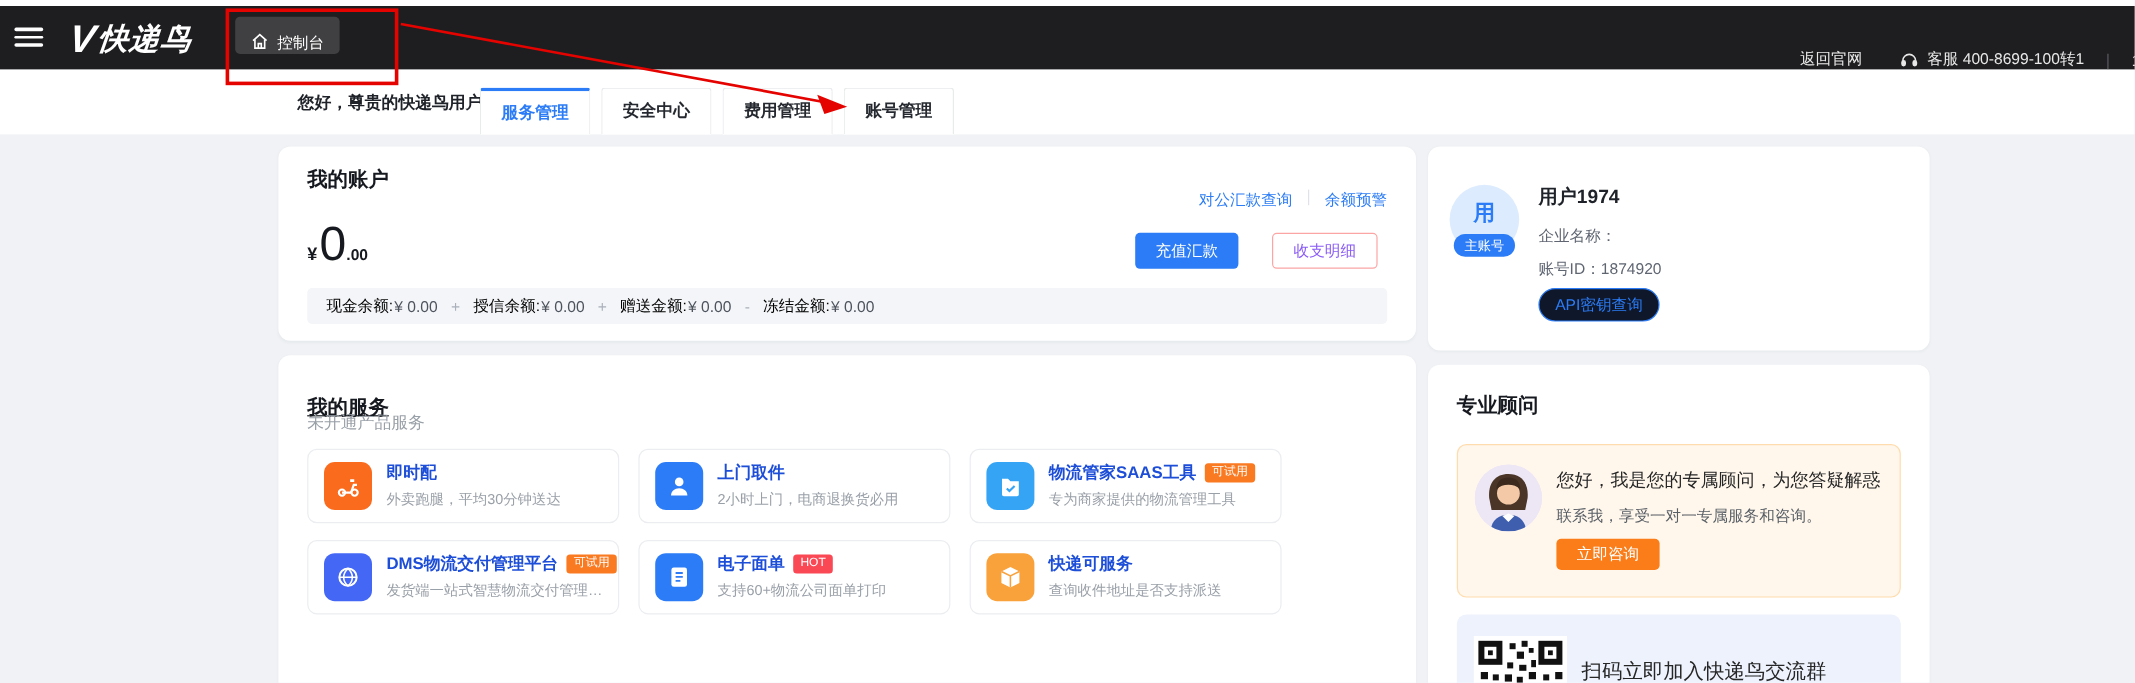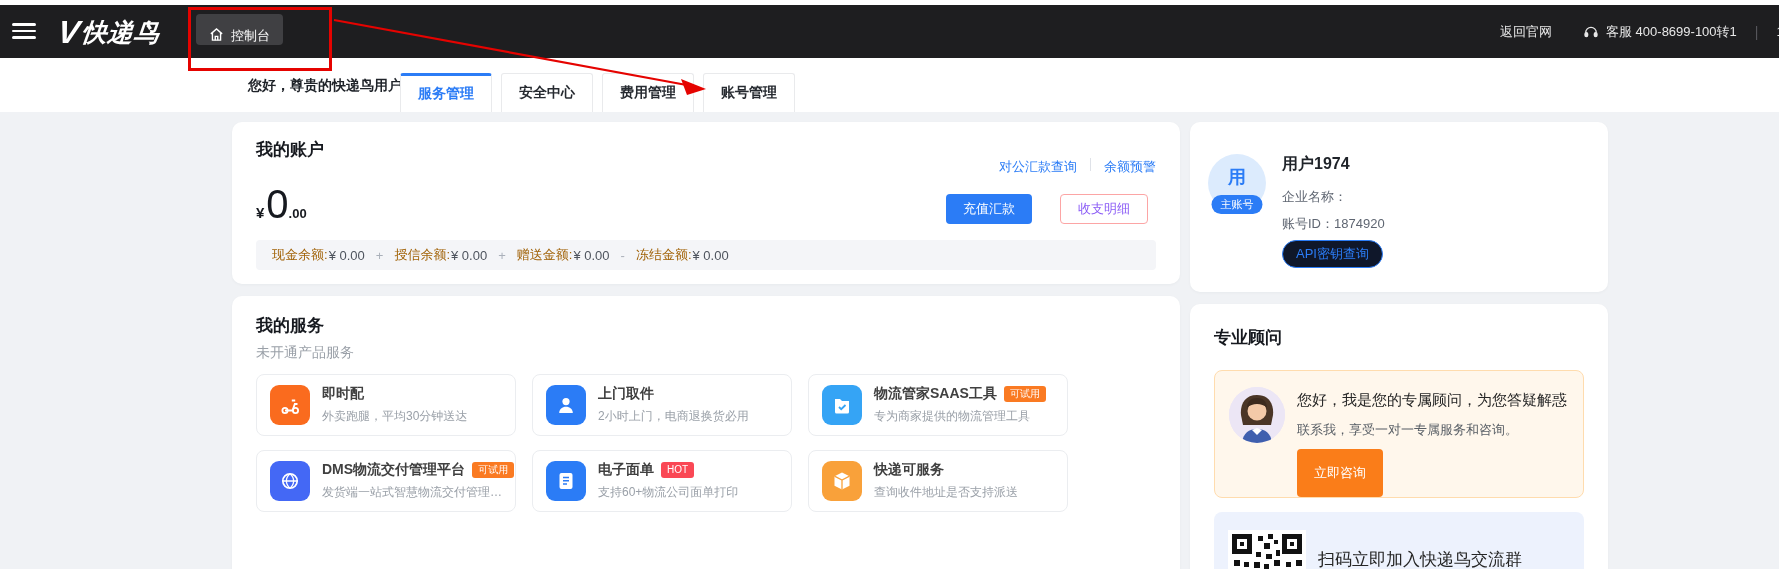--- a/index.html
+++ b/index.html
@@ -11,21 +11,21 @@
   .top-sliver { position:absolute; left:0; top:0; width:1779px; height:5px; background:#fff; }
 
   
   .navbar { position:absolute; left:0; top:5px; width:1779px; height:53px; background:#1e1e20; }
   .burger { position:absolute; left:12px; top:15px; width:24px; height:22px; display:flex; flex-direction:column; justify-content:space-between; padding:3px 0; cursor:pointer; }
   .burger span { display:block; height:2.6px; background:#fff; border-radius:2px; }
   .logo { position:absolute; left:58px; top:8px; height:38px; display:flex; align-items:center; color:#fff; font-style:italic; font-weight:bold; letter-spacing:1px; }
   .logo .v { font-size:32px; transform:skewX(-8deg); margin-right:2px; }
   .logo .txt { font-size:25px; transform:skewX(-6deg); }
   .console-btn { position:absolute; left:196px; top:9px; height:31px; background:#404043; border-radius:4px; display:flex; align-items:flex-end; gap:7px; padding:0 13px; color:#fff; font-size:13px; cursor:pointer; }
-  .nav-right { position:absolute; top:0; height:53px; display:flex; align-items:center; color:#e8e8e8; font-size:13px; }
+  .nav-right { position:absolute; top:0; height:53px; display:flex; align-items:flex-end; color:#e8e8e8; font-size:13px; }
   .nav-link { cursor:pointer; white-space:nowrap; }
   .nav-sep { color:#55555a; margin:0 18px; font-size:14px; }
   .headset { margin-right:7px; display:inline-flex; }
 
   
   .anno-box { position:absolute; left:188px; top:7px; width:144px; height:64px; border:3px solid #e50300; z-index:60; pointer-events:none; }
   .anno-arrow { position:absolute; left:0; top:0; width:1779px; height:569px; z-index:59; pointer-events:none; }
 
   
   .tabbar { position:absolute; left:0; top:58px; width:1779px; height:54px; background:#fff; }
@@ -48,50 +48,50 @@
   .acc-link-sep { width:1px; height:13px; background:#dfe2e8; margin:0 13px; }
   .balance { position:absolute; left:24px; top:62px; display:flex; align-items:baseline; color:#16191f; }
   .balance .cur { font-size:15px; font-weight:bold; margin-right:2px; }
   .balance .int { font-size:40px; font-weight:500; line-height:1; }
   .balance .dec { font-size:13px; font-weight:bold; }
   .acc-btns { position:absolute; right:32px; top:72px; display:flex; gap:28px; }
   .btn { height:30px; padding:0 17px; border-radius:4px; font-size:13px; display:flex; align-items:center; cursor:pointer; }
   .btn-primary { background:#2b7cf6; color:#fff; }
   .btn-plain { background:#fff; color:#8b5cf6; border:1px solid #fca5a5; }
   .acc-strip { position:absolute; left:24px; right:24px; top:118px; height:30px; background:#f4f5f8; border-radius:4px; display:flex; align-items:center; padding:0 16px; font-size:13px; white-space:nowrap; }
-  .strip-label { color:#a16207; }
+  .strip-label { color:#000000; }
   .strip-value { color:#4e545e; margin-left:1px; }
   .strip-op { color:#aab0ba; margin:0 11px; }
 
   
   .svc-sub { position:absolute; left:24px; top:48px; font-size:14px; color:#9aa0a8; }
   .tiles { position:absolute; left:24px; top:78px; width:812px; display:grid; grid-template-columns:repeat(3,260px); grid-auto-rows:62px; column-gap:16px; row-gap:14px; }
   .tile { border:1px solid #ebedf0; border-radius:8px; display:flex; align-items:center; padding:0 13px; gap:12px; cursor:pointer; background:#fff; overflow:hidden; }
   .tile-icon { width:40px; height:40px; border-radius:9px; flex:0 0 40px; display:flex; align-items:center; justify-content:center; }
   .tile-body { min-width:0; }
   .tile-title-row { display:flex; align-items:center; gap:7px; }
-  .tile-title { font-size:14px; font-weight:bold; color:#404040; white-space:nowrap; }
+  .tile-title { font-size:14px; font-weight:bold; color:#1d4ed8; white-space:nowrap; }
   .tile-badge { font-size:10px; color:#fff; padding:2px 6px; border-radius:3px; line-height:1.2; white-space:nowrap; }
   .tile-desc { margin-top:5px; font-size:12px; color:#9aa0a8; white-space:nowrap; overflow:hidden; text-overflow:ellipsis; }
 
   
   .avatar-wrap { position:absolute; left:18px; top:32px; width:58px; height:58px; }
   .avatar-circle { width:58px; height:58px; border-radius:50%; background:#dcebfd; color:#2b7cf6; font-size:18px; font-weight:bold; display:flex; justify-content:center; padding-top:11px; }
   .avatar-badge { position:absolute; left:50%; transform:translateX(-50%); bottom:-2px; background:#2b7cf6; color:#fff; font-size:11px; padding:2px 9px; border-radius:10px; white-space:nowrap; }
   .profile-name { position:absolute; left:92px; top:32px; font-size:16px; font-weight:bold; color:#1f2329; }
   .profile-row1 { position:absolute; left:92px; top:66px; font-size:13px; color:#5f6672; }
   .profile-row2 { position:absolute; left:92px; top:93px; font-size:13px; color:#5f6672; }
   .api-btn { position:absolute; left:92px; top:118px; border:1px solid #2b7cf6; color:#2b7cf6; font-size:13px; padding:4px 13px; border-radius:14px; cursor:pointer; display:inline-block; background:#0f172a; }
 
   
   .advisor-box { position:absolute; left:24px; top:66px; width:370px; height:128px; background:#fff7ec; border:1px solid #ffdcae; border-radius:8px; }
   .advisor-avatar { position:absolute; left:14px; top:16px; width:56px; height:56px; border-radius:50%; overflow:hidden; background:#ece6f5; }
   .advisor-line1 { position:absolute; left:82px; top:20px; font-size:15px; color:#262626; width:280px; }
   .advisor-line2 { position:absolute; left:82px; top:50px; font-size:13px; color:#595f66; }
-  .advisor-cta { position:absolute; left:82px; top:78px; background:#fa7d19; color:#fff; font-size:13px; padding:15px 17px; border-radius:4px; cursor:pointer; display:inline-block; }
+  .advisor-cta { position:absolute; left:82px; top:78px; background:#fa7d19; color:#fff; font-size:13px; padding:4px 17px; border-radius:4px; cursor:pointer; display:inline-block; }
   .qr-box { position:absolute; left:24px; top:208px; width:370px; height:120px; background:#edf2fd; border-radius:8px; }
   .qr-svg { position:absolute; left:14px; top:18px; }
   .qr-text { position:absolute; left:104px; top:36px; font-size:17px; color:#262626; font-weight:500; }
 </style>
 </head>
 <body>
 
 <div class="page">
 
   <div class="top-sliver"></div>
@@ -174,21 +174,21 @@
         <span class="strip-op">+</span>
         <span class="strip-label">赠送金额:</span>
         <span class="strip-value">¥ 0.00</span>
         <span class="strip-op">-</span>
         <span class="strip-label">冻结金额:</span>
         <span class="strip-value">¥ 0.00</span>
       </div>
   </div>
 
   <div class="card card-services">
-    <div class="card-title" style="top:18px;">我的服务</div>
+    <div class="card-title" style="top:32px;text-decoration:underline;">我的服务</div>
     <div class="svc-sub">未开通产品服务</div>
     <div class="tiles" id="tiles">
         <div class="tile">
           <div class="tile-icon" style="background: rgb(250, 107, 30);">
             <svg width="22" height="22" viewBox="0 0 22 22" fill="none" stroke="#fff" stroke-width="1.8">
               <circle cx="6" cy="16.5" r="2.6"></circle>
               <circle cx="16.5" cy="16.5" r="2.6"></circle>
               <path d="M6 16.5h7.5l2.3-6.5h2.7"></path>
               <path d="M12.8 6.5h3.4" stroke-width="2.2"></path>
             </svg>

